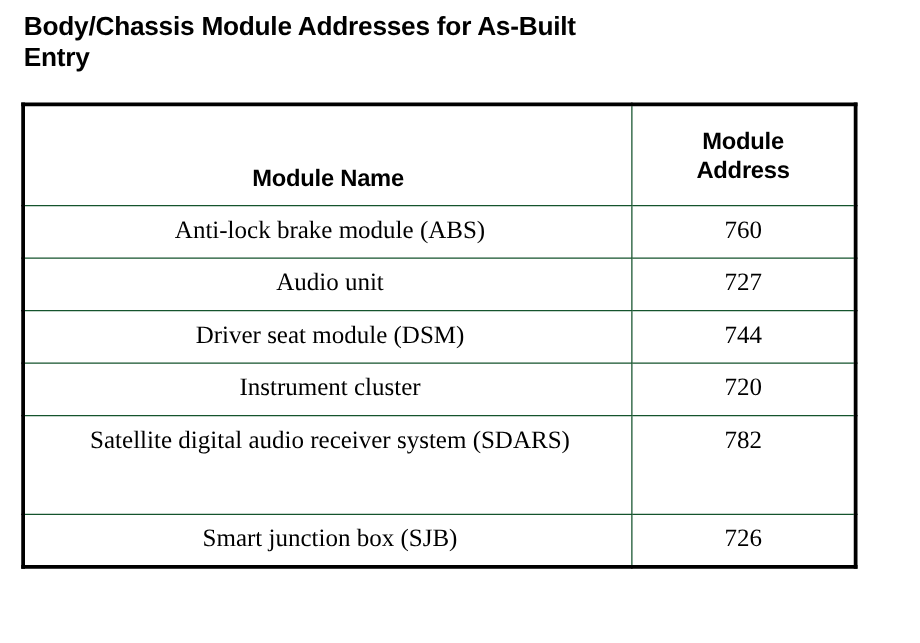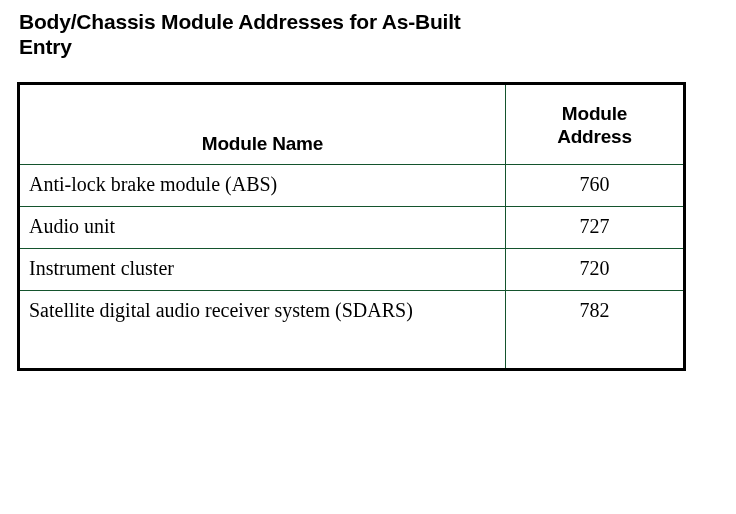--- a/index.html
+++ b/index.html
@@ -73,21 +73,21 @@
   }
 
   
   .addr-table tbody td {
     font-family: "Liberation Serif", "DejaVu Serif", serif;
     font-size: 20px;
     line-height: 25px;
   }
   .addr-table tbody tr { height: 42px; }
   .addr-table tbody td.cell-name {
-    text-align: left;
+    text-align: center;
     padding: 7px 6px 7px 9px;
   }
   .addr-table tbody td.cell-address {
     text-align: center;
     padding: 7px 4px 7px 4px;
   }
   .addr-table tbody tr.row-tall { height: 79px; }
 </style>
 </head>
 <body>
@@ -110,21 +110,29 @@
   <tbody id="table-body">
       <tr>
         <td class="cell-name">Anti-lock brake module (ABS)</td>
         <td class="cell-address">760</td>
       </tr>
       <tr>
         <td class="cell-name">Audio unit</td>
         <td class="cell-address">727</td>
       </tr>
       <tr>
+        <td class="cell-name">Driver seat module (DSM)</td>
+        <td class="cell-address">744</td>
+      </tr>
+      <tr>
         <td class="cell-name">Instrument cluster</td>
         <td class="cell-address">720</td>
       </tr>
       <tr class="row-tall">
         <td class="cell-name">Satellite digital audio receiver system (SDARS)</td>
         <td class="cell-address">782</td>
       </tr>
+      <tr>
+        <td class="cell-name">Smart junction box (SJB)</td>
+        <td class="cell-address">726</td>
+      </tr>
     </tbody>
 </table>
 
 </body></html>

